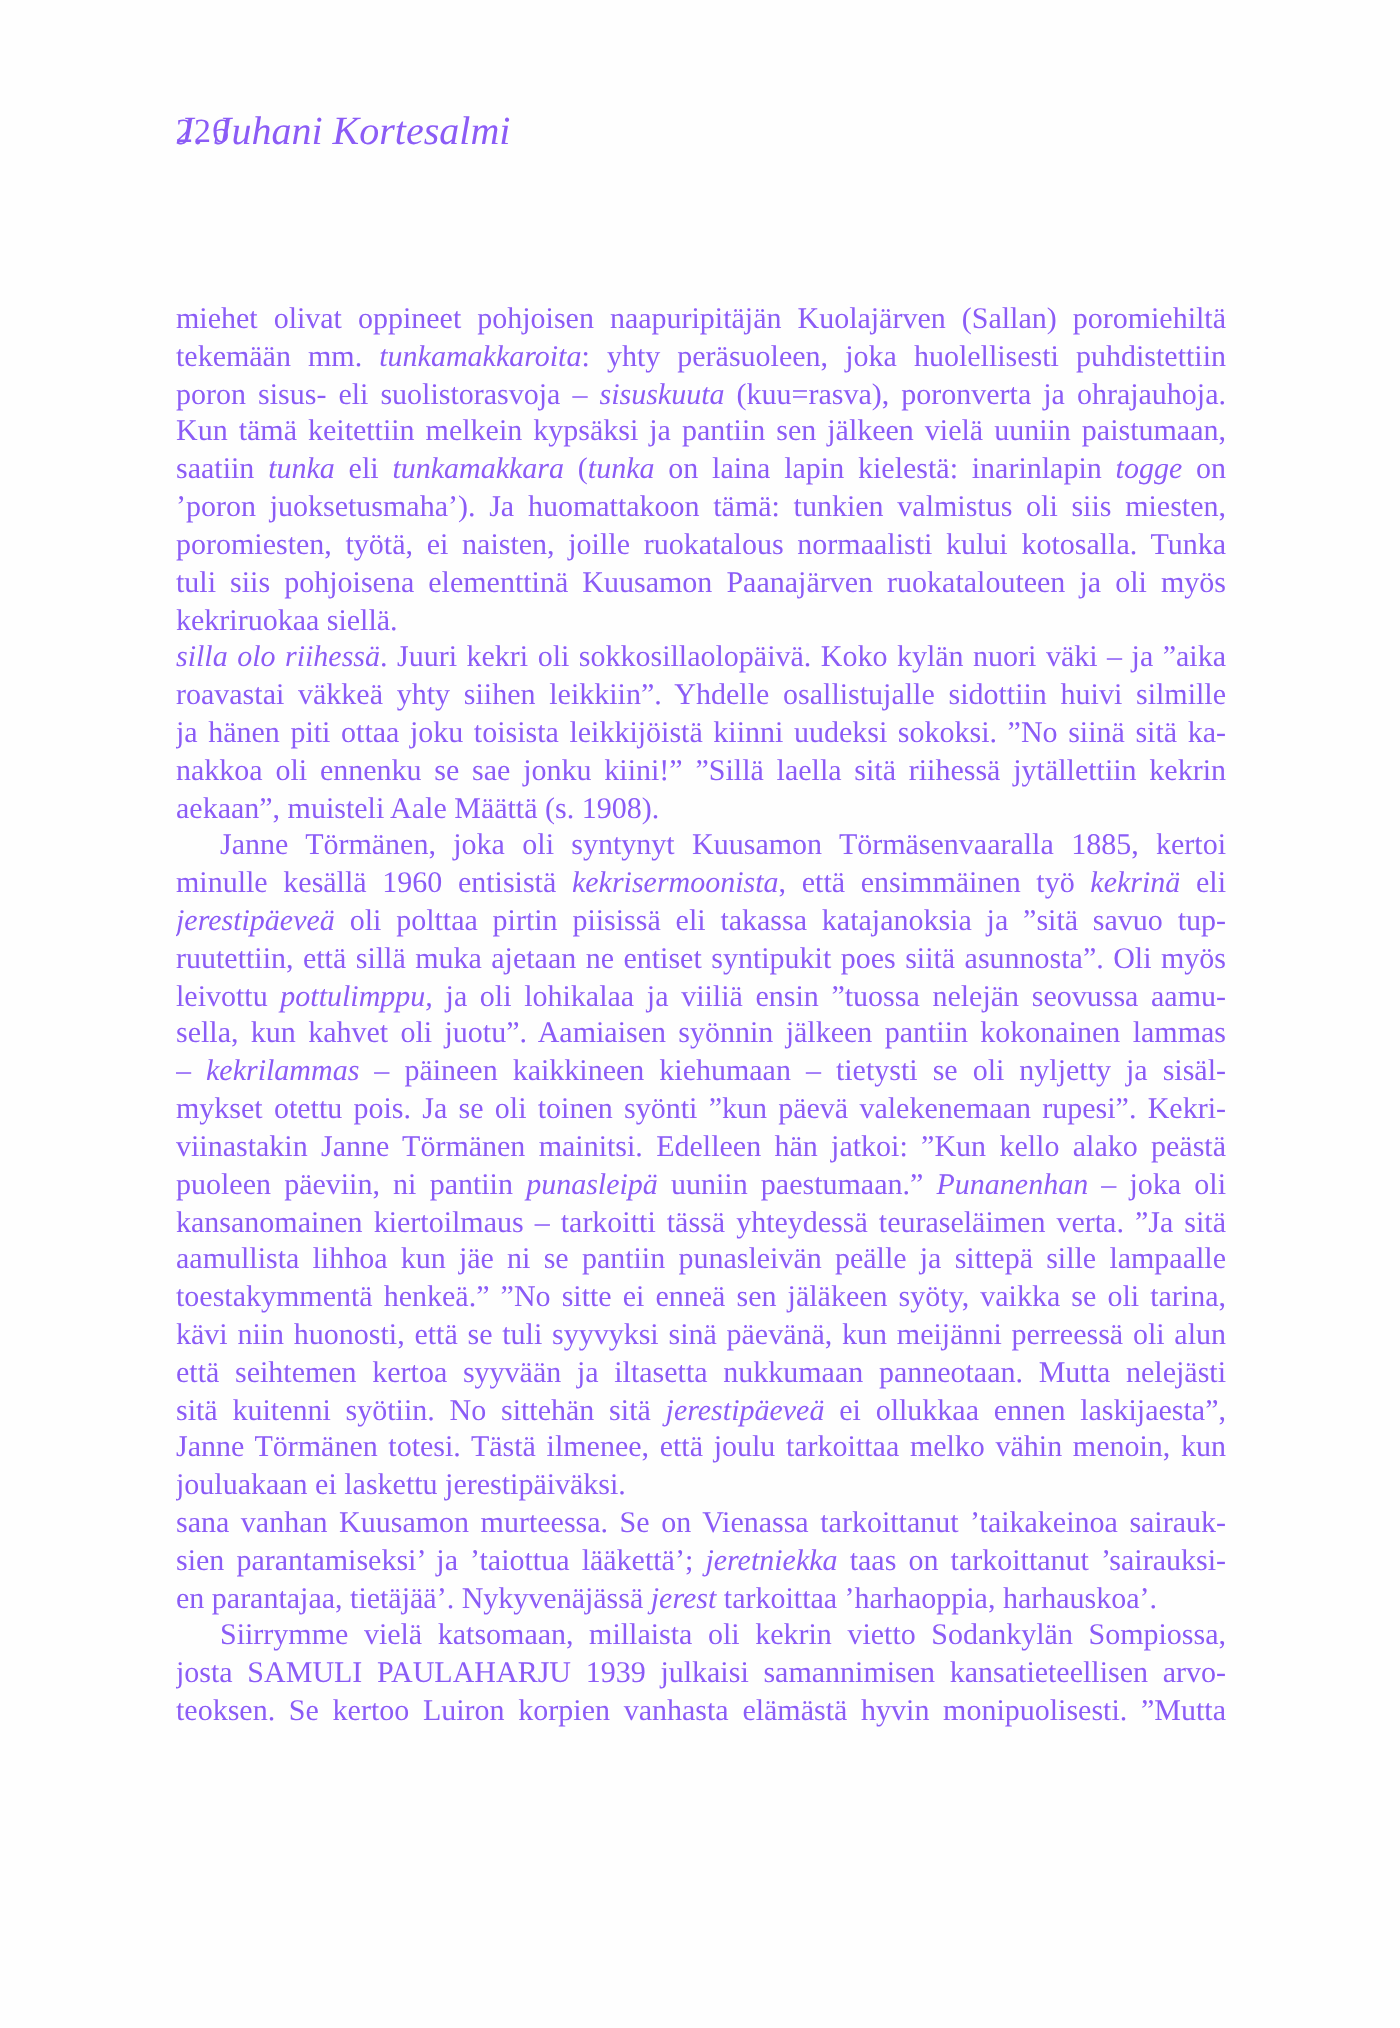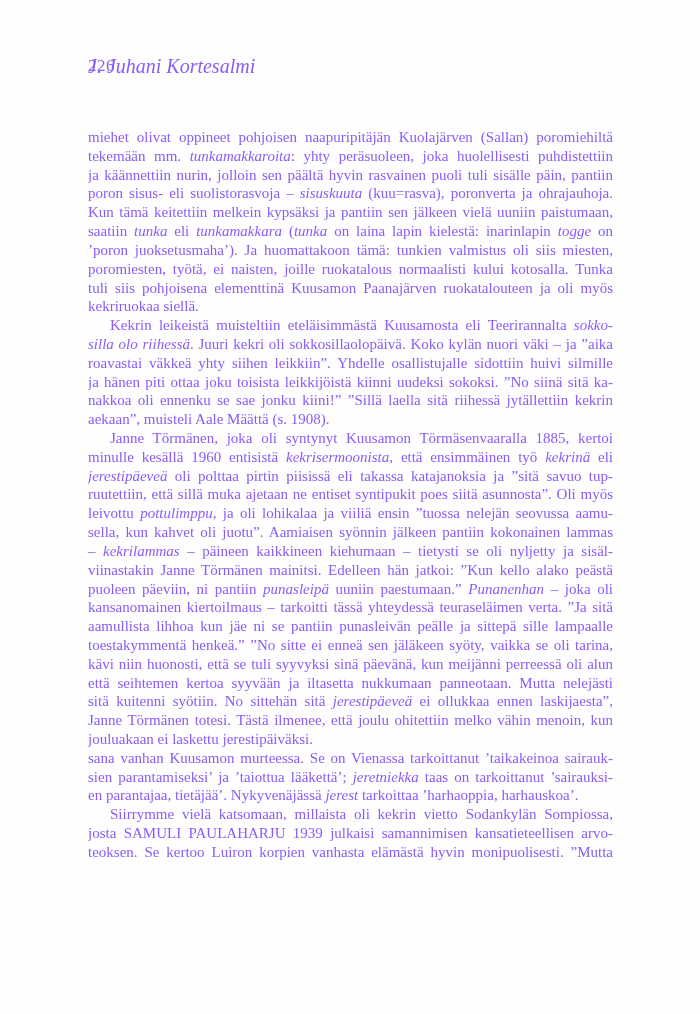--- a/index.html
+++ b/index.html
@@ -34,21 +34,21 @@
   .running-header {
     width: 100%;
     text-align: left;
     font-style: italic;
     font-size: 20px;
     line-height: 20px;
   }
   .text-block {
     position: absolute;
     left: 88px;
-    top: 128px;
+    top: 151px;
     width: 525px;
   }
   .line {
     height: 18.82px;
     line-height: 18.82px;
     font-size: 15px;
     text-align: justify;
     text-align-last: justify;
     overflow: hidden;
   }
@@ -60,50 +60,49 @@
 <body>
 
 <div class="page">
   <div class="header-row">
     <span class="page-number">226</span>
     <div class="running-header">J. Juhani Kortesalmi</div>
   </div>
   <div class="text-block">
       <div class="line"><span class="rm">miehet olivat oppineet pohjoisen naapuripitäjän Kuolajärven (Sallan) poromiehiltä</span></div>
       <div class="line"><span class="rm">tekemään mm. </span><span class="it">tunkamakkaroita</span><span class="rm">: yhty peräsuoleen, joka huolellisesti puhdistettiin</span></div>
-      <div class="line"><span class="rm">ja käännettiin nurin, jolloin sen päältä hyvin rasvainen puoli tuli sisälle päin, pantiin</span></div>
       <div class="line"><span class="rm">poron sisus- eli suolistorasvoja – </span><span class="it">sisuskuuta</span><span class="rm"> (kuu=rasva), poronverta ja ohrajauhoja.</span></div>
       <div class="line"><span class="rm">Kun tämä keitettiin melkein kypsäksi ja pantiin sen jälkeen vielä uuniin paistumaan,</span></div>
       <div class="line"><span class="rm">saatiin </span><span class="it">tunka</span><span class="rm"> eli </span><span class="it">tunkamakkara</span><span class="rm"> (</span><span class="it">tunka</span><span class="rm"> on laina lapin kielestä: inarinlapin </span><span class="it">togge</span><span class="rm"> on</span></div>
       <div class="line"><span class="rm">’poron juoksetusmaha’). Ja huomattakoon tämä: tunkien valmistus oli siis miesten,</span></div>
       <div class="line"><span class="rm">poromiesten, työtä, ei naisten, joille ruokatalous normaalisti kului kotosalla. Tunka</span></div>
       <div class="line"><span class="rm">tuli siis pohjoisena elementtinä Kuusamon Paanajärven ruokatalouteen ja oli myös</span></div>
       <div class="line end"><span class="rm">kekriruokaa siellä.</span></div>
-      <div class="line ind"><span class="rm">Kekrin leikeistä muisteltiin eteläisimmästä Kuusamosta eli Teerirannalta </span><span class="it">sokko-</span></div>
       <div class="line"><span class="it">silla olo riihessä</span><span class="rm">. Juuri kekri oli sokkosillaolopäivä. Koko kylän nuori väki – ja ”aika</span></div>
       <div class="line"><span class="rm">roavastai väkkeä yhty siihen leikkiin”. Yhdelle osallistujalle sidottiin huivi silmille</span></div>
       <div class="line"><span class="rm">ja hänen piti ottaa joku toisista leikkijöistä kiinni uudeksi sokoksi. ”No siinä sitä ka-</span></div>
       <div class="line"><span class="rm">nakkoa oli ennenku se sae jonku kiini!” ”Sillä laella sitä riihessä jytällettiin kekrin</span></div>
       <div class="line end"><span class="rm">aekaan”, muisteli Aale Määttä (s. 1908).</span></div>
       <div class="line ind"><span class="rm">Janne Törmänen, joka oli syntynyt Kuusamon Törmäsenvaaralla 1885, kertoi</span></div>
       <div class="line"><span class="rm">minulle kesällä 1960 entisistä </span><span class="it">kekrisermoonista</span><span class="rm">, että ensimmäinen työ </span><span class="it">kekrinä</span><span class="rm"> eli</span></div>
       <div class="line"><span class="it">jerestipäeveä</span><span class="rm"> oli polttaa pirtin piisissä eli takassa katajanoksia ja ”sitä savuo tup-</span></div>
       <div class="line"><span class="rm">ruutettiin, että sillä muka ajetaan ne entiset syntipukit poes siitä asunnosta”. Oli myös</span></div>
       <div class="line"><span class="rm">leivottu </span><span class="it">pottulimppu,</span><span class="rm"> ja oli lohikalaa ja viiliä ensin ”tuossa nelejän seovussa aamu-</span></div>
       <div class="line"><span class="rm">sella, kun kahvet oli juotu”. Aamiaisen syönnin jälkeen pantiin kokonainen lammas</span></div>
       <div class="line"><span class="rm">– </span><span class="it">kekrilammas</span><span class="rm"> – päineen kaikkineen kiehumaan – tietysti se oli nyljetty ja sisäl-</span></div>
+      <div class="line"><span class="rm">mykset otettu pois. Ja se oli toinen syönti ”kun päevä valekenemaan rupesi”. Kekri-</span></div>
       <div class="line"><span class="rm">viinastakin Janne Törmänen mainitsi. Edelleen hän jatkoi: ”Kun kello alako peästä</span></div>
       <div class="line"><span class="rm">puoleen päeviin, ni pantiin </span><span class="it">punasleipä</span><span class="rm"> uuniin paestumaan.” </span><span class="it">Punanenhan</span><span class="rm"> – joka oli</span></div>
       <div class="line"><span class="rm">kansanomainen kiertoilmaus – tarkoitti tässä yhteydessä teuraseläimen verta. ”Ja sitä</span></div>
       <div class="line"><span class="rm">aamullista lihhoa kun jäe ni se pantiin punasleivän peälle ja sittepä sille lampaalle</span></div>
       <div class="line"><span class="rm">toestakymmentä henkeä.” ”No sitte ei enneä sen jäläkeen syöty, vaikka se oli tarina,</span></div>
       <div class="line"><span class="rm">kävi niin huonosti, että se tuli syyvyksi sinä päevänä, kun meijänni perreessä oli alun</span></div>
       <div class="line"><span class="rm">että seihtemen kertoa syyvään ja iltasetta nukkumaan panneotaan. Mutta nelejästi</span></div>
       <div class="line"><span class="rm">sitä kuitenni syötiin. No sittehän sitä </span><span class="it">jerestipäeveä</span><span class="rm"> ei ollukkaa ennen laskijaesta”,</span></div>
-      <div class="line"><span class="rm">Janne Törmänen totesi. Tästä ilmenee, että joulu ohitettiin melko vähin menoin, kun</span></div>
+      <div class="line"><span class="rm">Janne Törmänen totesi. Tästä ilmenee, että joulu tarkoittaa melko vähin menoin, kun</span></div>
       <div class="line end"><span class="rm">jouluakaan ei laskettu jerestipäiväksi.</span></div>
       <div class="line"><span class="rm">sana vanhan Kuusamon murteessa. Se on Vienassa tarkoittanut ’taikakeinoa sairauk-</span></div>
       <div class="line"><span class="rm">sien parantamiseksi’ ja ’taiottua lääkettä’; </span><span class="it">jeretniekka</span><span class="rm"> taas on tarkoittanut ’sairauksi-</span></div>
       <div class="line end"><span class="rm">en parantajaa, tietäjää’. Nykyvenäjässä </span><span class="it">jerest</span><span class="rm"> tarkoittaa ’harhaoppia, harhauskoa’.</span></div>
       <div class="line ind"><span class="rm">Siirrymme vielä katsomaan, millaista oli kekrin vietto Sodankylän Sompiossa,</span></div>
       <div class="line"><span class="rm">josta SAMULI PAULAHARJU 1939 julkaisi samannimisen kansatieteellisen arvo-</span></div>
       <div class="line"><span class="rm">teoksen. Se kertoo Luiron korpien vanhasta elämästä hyvin monipuolisesti. ”Mutta</span></div>
     </div>
 </div>
 

